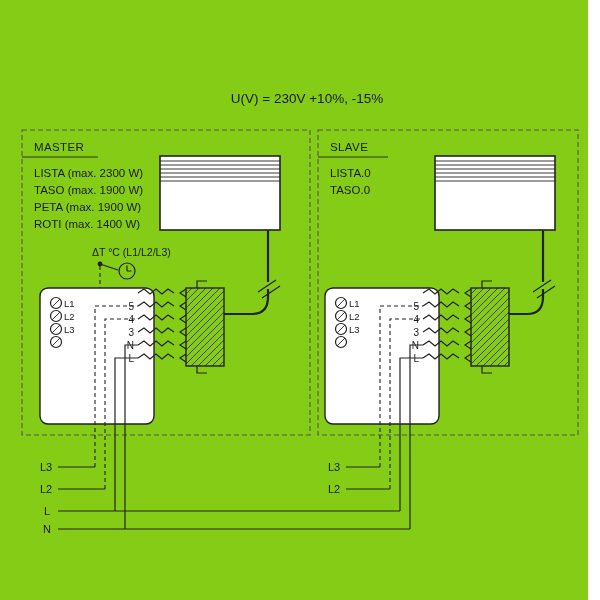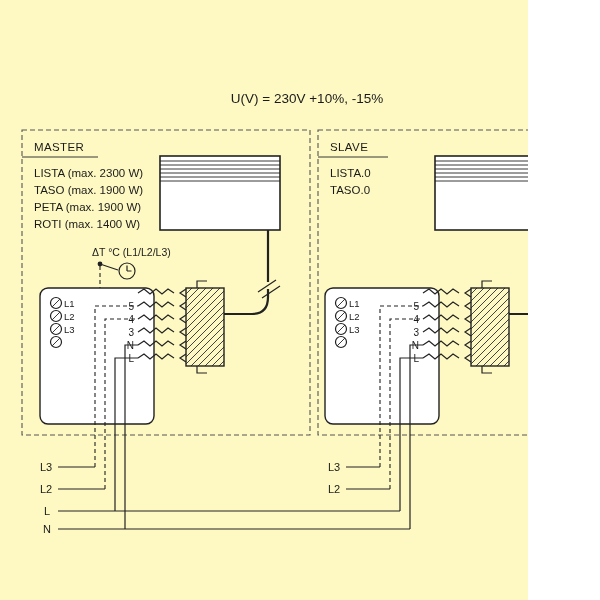--- a/index.html
+++ b/index.html
@@ -1,16 +1,16 @@
 <!DOCTYPE html>
 <html><head>
 <meta charset="utf-8">
 <style>
   html,body{margin:0;padding:0;background:#fff;}
-  .stage{width:528px;height:600px;position:relative;background:#fef9c3;overflow:hidden;}
+  .stage{width:588px;height:600px;position:relative;background:#84cc16;overflow:hidden;}
   svg{font-family:"Liberation Sans","DejaVu Sans",sans-serif;}
   text{fill:#1a1a1a;}
   .ln{stroke:#222;stroke-width:1.2;fill:none;}
   .thin{stroke:#222;stroke-width:0.9;fill:none;}
   .dash{stroke:#222;stroke-width:1.1;fill:none;stroke-dasharray:4 3;}
   .encl{stroke:#555;stroke-width:1.1;fill:none;stroke-dasharray:5 3;}
   .box{stroke:#222;stroke-width:1.4;fill:#fff;}
   .cable{stroke:#222;stroke-width:2.2;fill:none;}
   .hatch{stroke:#444;stroke-width:1;fill:none;}
 </style>

